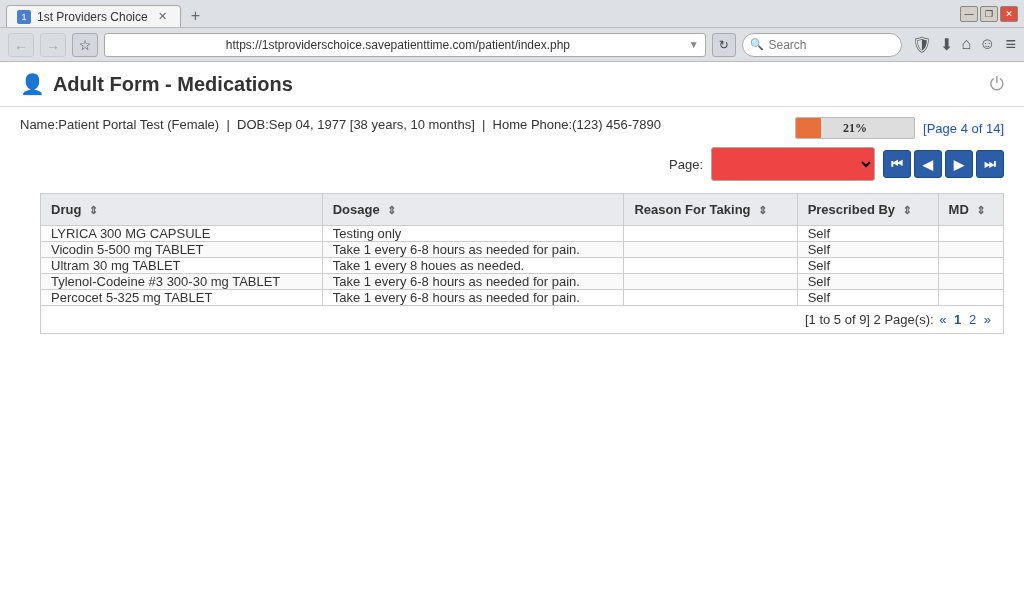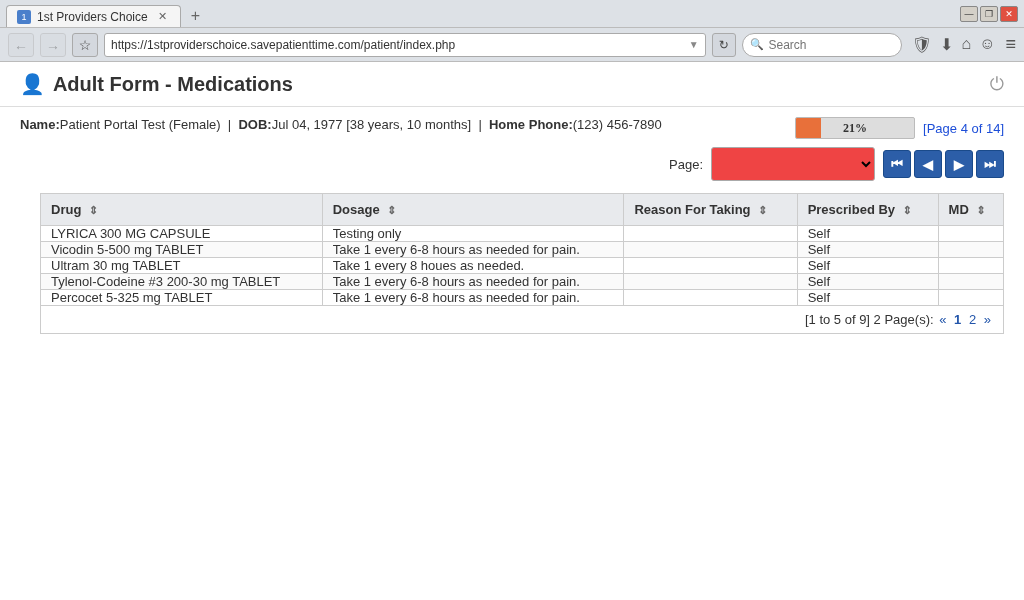--- a/index.html
+++ b/index.html
@@ -16,21 +16,21 @@
     .win-btn { width: 18px; height: 16px; border: 1px solid #888; border-radius: 2px; display: flex; align-items: center; justify-content: center; font-size: 9px; cursor: pointer; }
     .win-min { background: #d4d0c8; }
     .win-max { background: #d4d0c8; }
     .win-close { background: #e05040; color: white; }
 
     
     .address-bar { background: #dde1e6; height: 34px; display: flex; align-items: center; padding: 4px 8px; gap: 6px; border-bottom: 1px solid #bbb; }
     .nav-btn { background: #d4d8de; border: 1px solid #aaa; border-radius: 3px; width: 26px; height: 24px; display: flex; align-items: center; justify-content: center; cursor: pointer; font-size: 14px; color: #444; }
     .nav-btn.disabled { opacity: 0.4; cursor: default; }
     .url-bar-wrap { flex: 1; display: flex; align-items: center; background: white; border: 1px solid #aaa; border-radius: 3px; height: 24px; padding: 0 6px; }
-    .url-text { flex: 1; font-size: 12px; color: #333; }
+    .url-text { flex: 1; font-size: 12px; color: #333; text-align: center; }
     .url-arrow { color: #888; font-size: 10px; margin-left: 4px; cursor: pointer; }
     .reload-btn { background: #d4d8de; border: 1px solid #aaa; border-radius: 3px; width: 24px; height: 24px; display: flex; align-items: center; justify-content: center; cursor: pointer; font-size: 12px; color: #444; }
     .search-bar-wrap { display: flex; align-items: center; background: white; border: 1px solid #aaa; border-radius: 12px; height: 24px; padding: 0 8px; width: 160px; }
     .search-icon-chr { color: #888; font-size: 11px; margin-right: 4px; }
     .search-input-chr { border: none; outline: none; font-size: 12px; width: 120px; }
     .toolbar-icons { display: flex; gap: 8px; margin-left: 4px; }
     .toolbar-icon { color: #555; font-size: 16px; cursor: pointer; }
     .menu-btn { font-size: 18px; color: #555; cursor: pointer; margin-left: 4px; }
 
     
@@ -38,21 +38,21 @@
 
     
     .page-header { background: white; border-bottom: 1px solid #ddd; padding: 10px 20px; display: flex; align-items: center; justify-content: space-between; }
     .page-title { font-size: 20px; font-weight: bold; color: #333; display: flex; align-items: center; gap: 8px; }
     .person-icon { font-size: 20px; color: #555; }
     .power-btn { color: #999; font-size: 18px; cursor: pointer; }
 
     
     .patient-info-bar { padding: 10px 20px 0 20px; display: flex; align-items: flex-start; justify-content: space-between; }
     .patient-info-text { font-size: 13px; color: #333; flex: 1; }
-    .patient-info-text span.label { font-weight: bold; }
+    .patient-info-text span.label { font-weight: normal; }
     .progress-section { display: flex; align-items: center; gap: 8px; white-space: nowrap; }
     .progress-bar-container { width: 120px; height: 22px; background: #ddd; border-radius: 2px; position: relative; overflow: hidden; border: 1px solid #bbb; font-family: Liberation Serif, serif; }
     .progress-bar-fill { height: 100%; background: #e8703a; width: 21%; }
     .progress-label { position: absolute; top: 50%; left: 50%; transform: translate(-50%, -50%); font-size: 12px; color: #333; font-weight: bold; }
     .page-info { font-size: 13px; color: #1d4ed8; }
 
     
     .page-navigator { padding: 8px 20px 12px 20px; display: flex; align-items: center; justify-content: flex-end; gap: 8px; }
     .page-label { font-size: 13px; color: #333; }
     .page-select { border: 1px solid #aaa; border-radius: 3px; padding: 16px 6px; font-size: 13px; background: #ef4444; height: 28px; cursor: pointer; }
@@ -120,21 +120,21 @@
       <span class="person-icon">👤</span>
       <span>Adult Form - Medications</span>
     </div>
     <span class="power-btn">⏻</span>
   </div>
 
   <div class="patient-info-bar">
     <div class="patient-info-text">
       <span class="label">Name:</span><span>Patient Portal Test (Female)</span>
       &nbsp;|&nbsp;
-      <span class="label">DOB:</span><span>Jul 04, 1977  [38 years, 10 months]</span>
+      <span class="label">DOB:</span><span>Sep 04, 1977  [38 years, 10 months]</span>
       &nbsp;|&nbsp;
       <span class="label">Home Phone:</span><span>(123) 456-7890</span>
     </div>
     <div class="progress-section">
       <div class="progress-bar-container">
         <div class="progress-bar-fill"></div>
         <span class="progress-label">21%</span>
       </div>
       <span class="page-info">[Page 4 of 14]</span>
     </div>
@@ -193,21 +193,21 @@
       <td></td>
     </tr>
           <tr>
       <td>Ultram 30 mg TABLET</td>
       <td>Take 1 every 8 houes as needed.</td>
       <td></td>
       <td>Self</td>
       <td></td>
     </tr>
           <tr>
-      <td>Tylenol-Codeine #3 200-30 mg TABLET</td>
+      <td>Tylenol-Codeine #3 300-30 mg TABLET</td>
       <td>Take 1 every 6-8 hours as needed for pain.</td>
       <td></td>
       <td>Self</td>
       <td></td>
     </tr>
           <tr>
       <td>Percocet 5-325 mg TABLET</td>
       <td>Take 1 every 6-8 hours as needed for pain.</td>
       <td></td>
       <td>Self</td>

